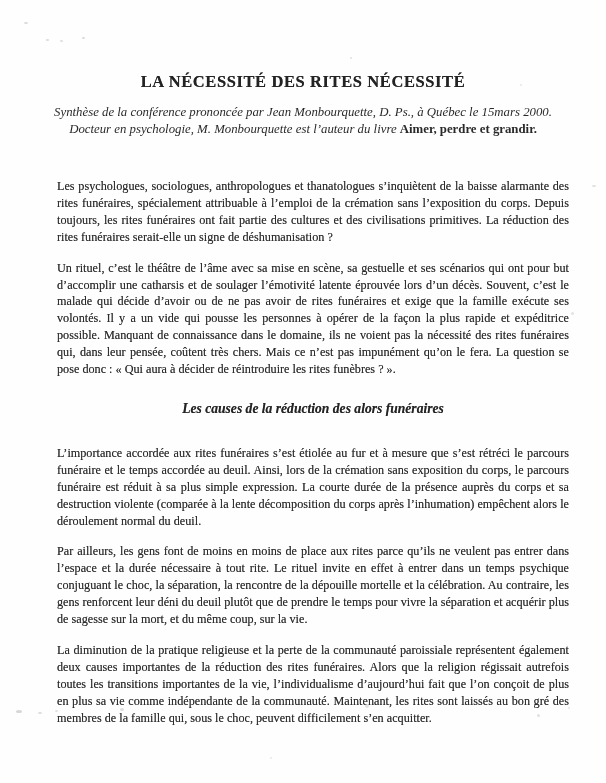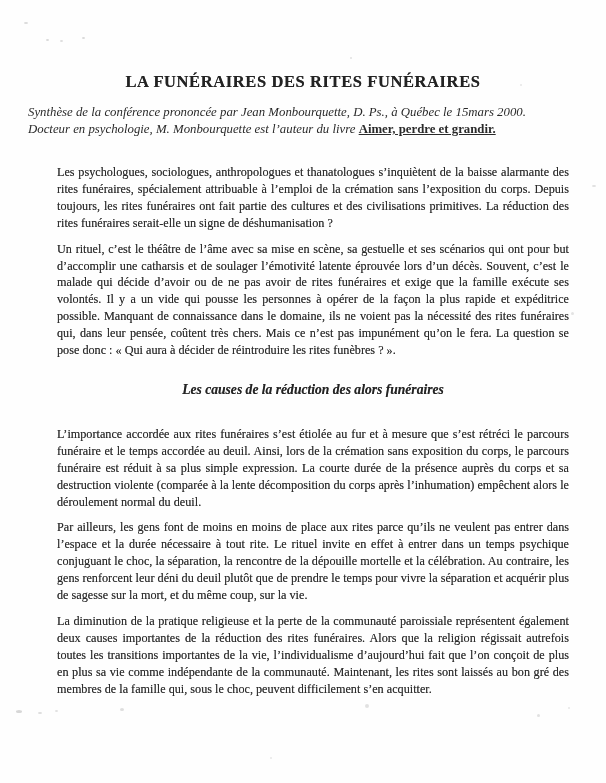--- a/index.html
+++ b/index.html
@@ -29,42 +29,42 @@
     font-weight: bold;
     letter-spacing: 0.6px;
     color: #232323;
     text-shadow: 0 0 0.4px rgba(35,35,35,0.7);
   }
   .byline {
     position: absolute;
     top: 104px;
     left: 28px;
     width: 550px;
+    text-align: center;
     font-style: italic;
     font-size: 12.8px;
     line-height: 17px;
     color: #2a2a2a;
   }
   .book-title {
     font-style: normal;
     font-weight: bold;
-    text-decoration: underline;
   }
   .body-col {
     position: absolute;
     top: 164px;
     left: 57px;
     width: 512px;
     font-size: 12.2px;
     line-height: 16.9px;
     text-align: justify;
     color: #2c2c2c;
     text-shadow: 0 0 0.35px rgba(44,44,44,0.6);
   }
-  .para { margin-bottom: 9px; }
+  .para { margin-bottom: 9px; margin-top: 14px; }
   .section-heading {
     text-align: center;
     font-size: 13.6px;
     font-style: italic;
     font-weight: bold;
     margin-top: 23px;
     margin-bottom: 27px;
     color: #242424;
   }
   .speck {
@@ -72,21 +72,21 @@
     background: #cfcfcf;
     border-radius: 50%;
     opacity: 0.8;
   }
 </style>
 </head>
 <body>
 
 <div class="page">
 
-  <h1 class="doc-title">LA FUNÉRAIRES DES RITES FUNÉRAIRES</h1>
+  <h1 class="doc-title">LA NÉCESSITÉ DES RITES NÉCESSITÉ</h1>
 
   <p class="byline">
     <span>Synthèse de la conférence prononcée par Jean Monbourquette, D. Ps., à Québec le 15mars 2000.</span><br>
     <span><span>Docteur en psychologie, M. Monbourquette est l’auteur du livre</span>
       <span class="book-title">Aimer, perdre et grandir.</span></span>
   </p>
 
   <div class="body-col">
 
     <p class="para">Les psychologues, sociologues, anthropologues et thanatologues s’inquiètent de la baisse alarmante des rites funéraires, spécialement attribuable à l’emploi de la crémation sans l’exposition du corps.  Depuis toujours, les rites funéraires ont fait partie des cultures et des civilisations primitives.  La réduction des rites funéraires serait-elle un signe de déshumanisation ?</p>

